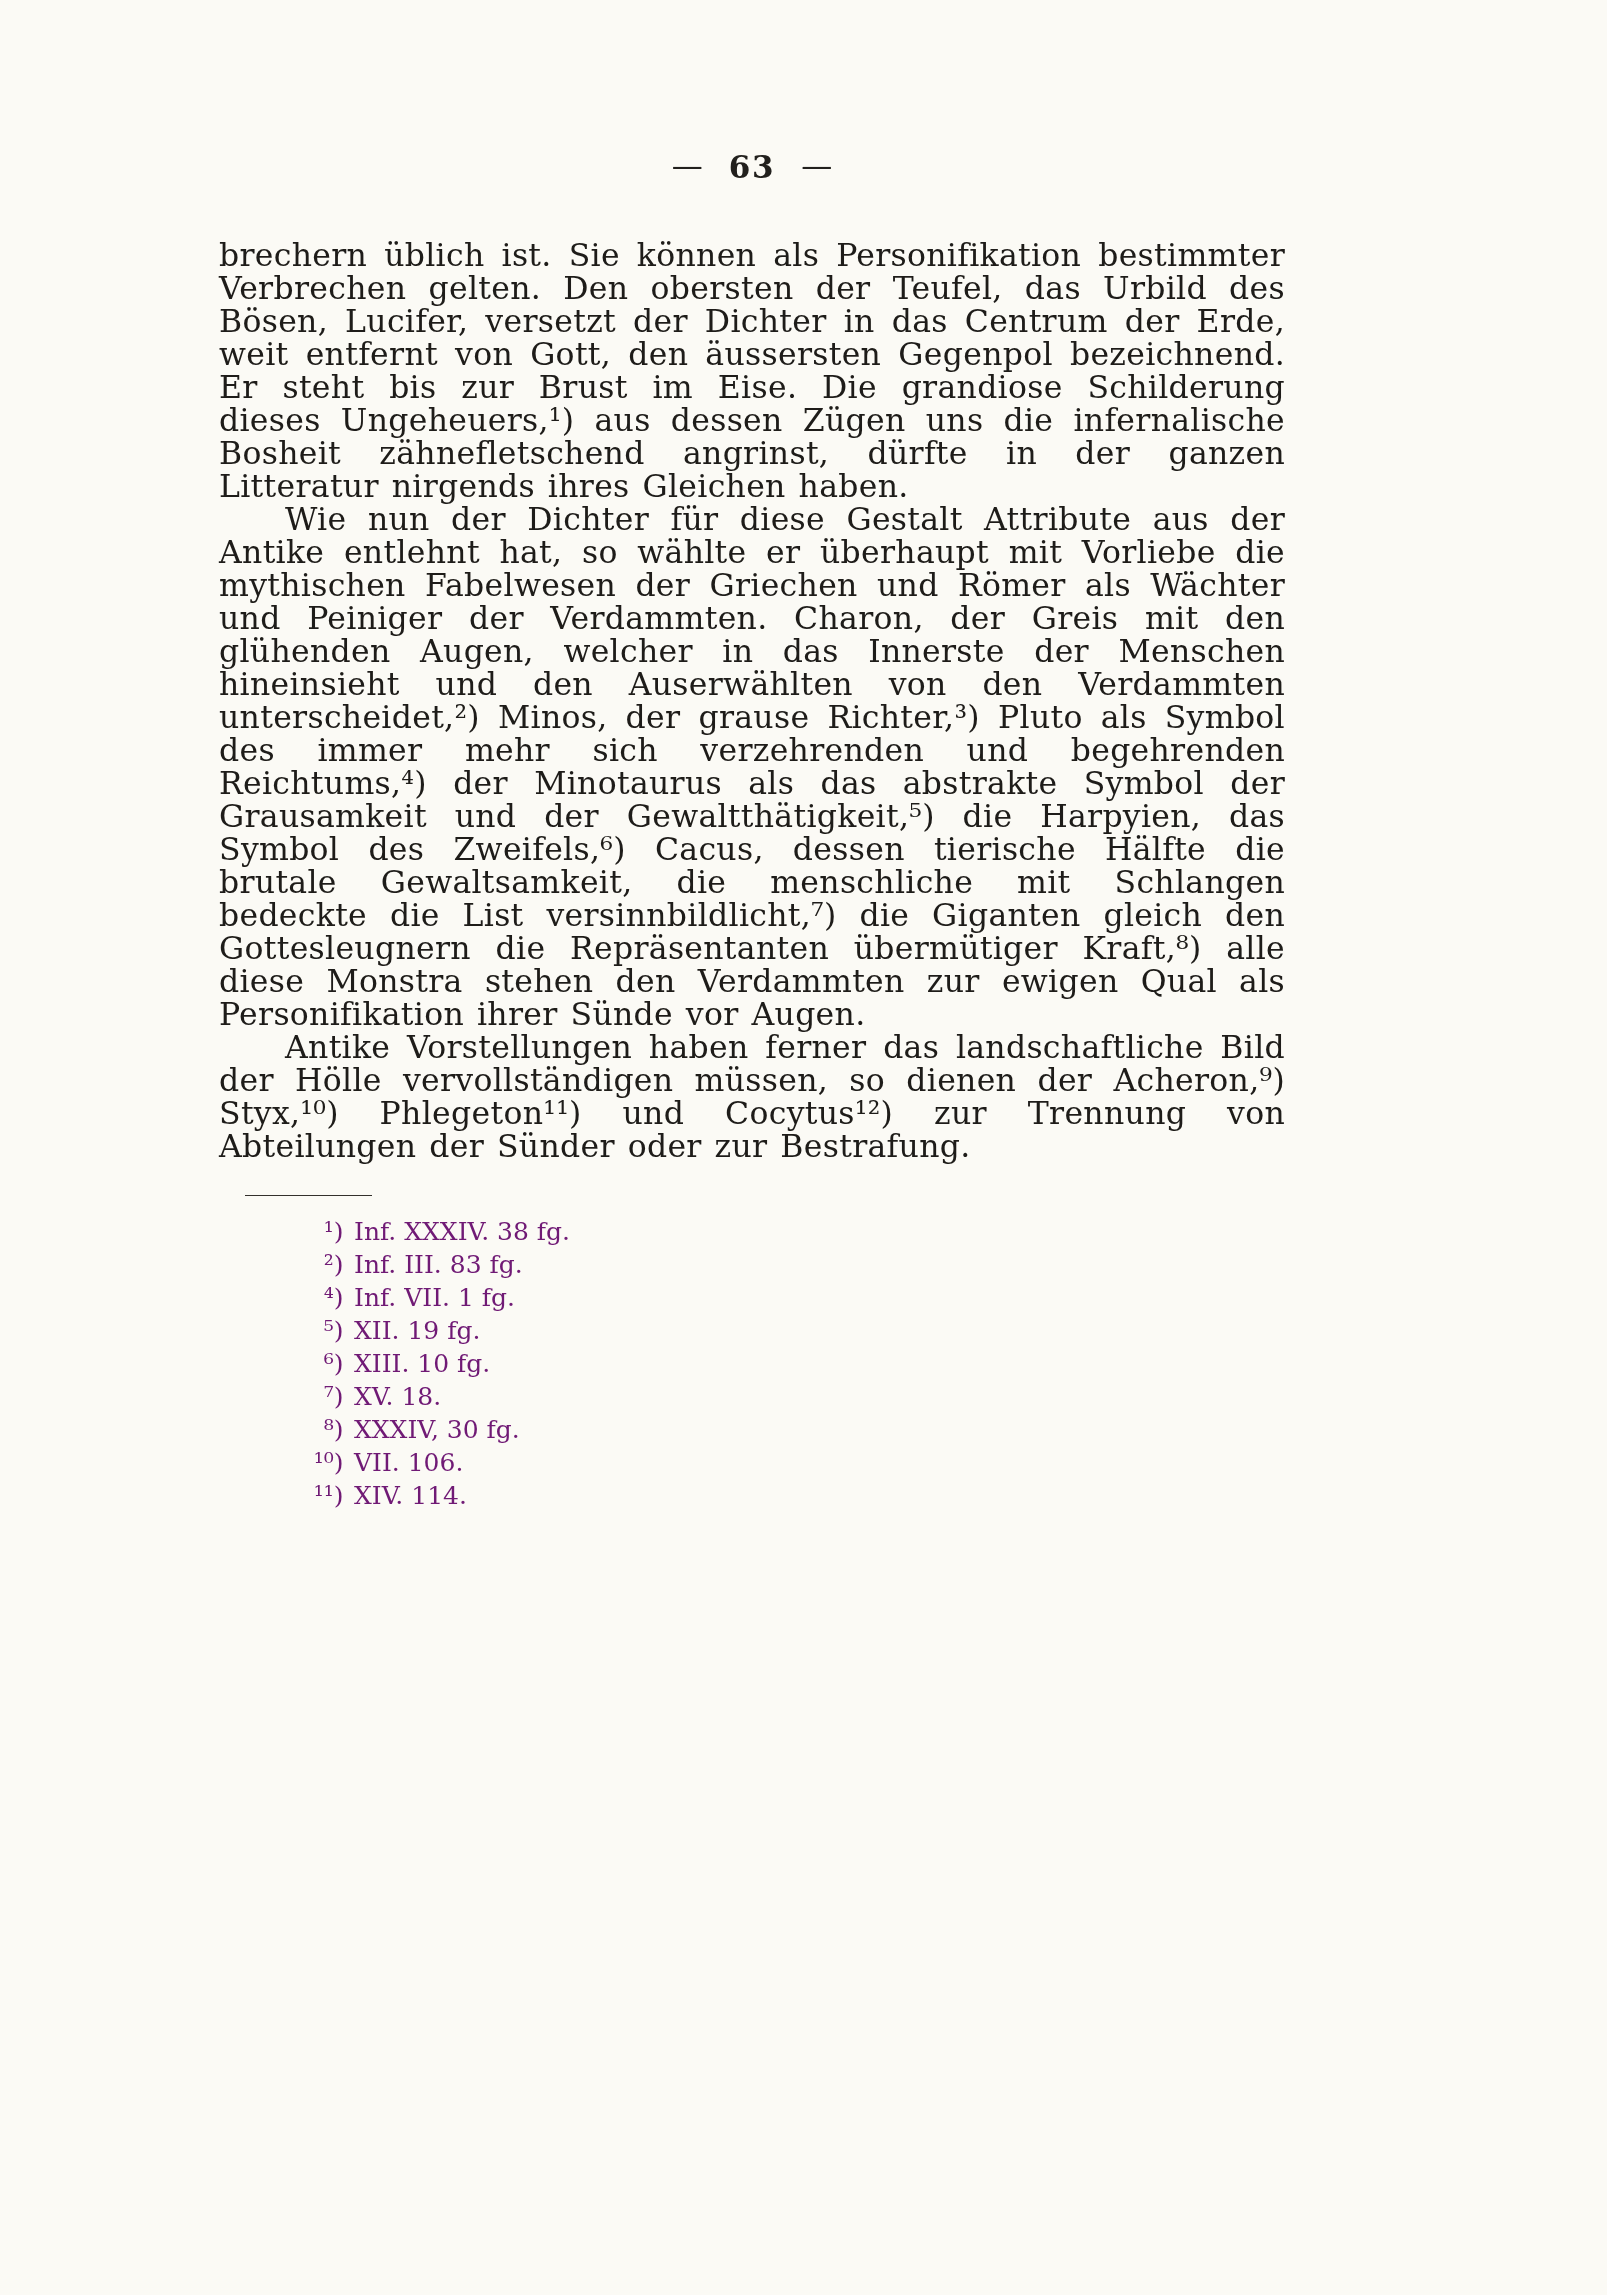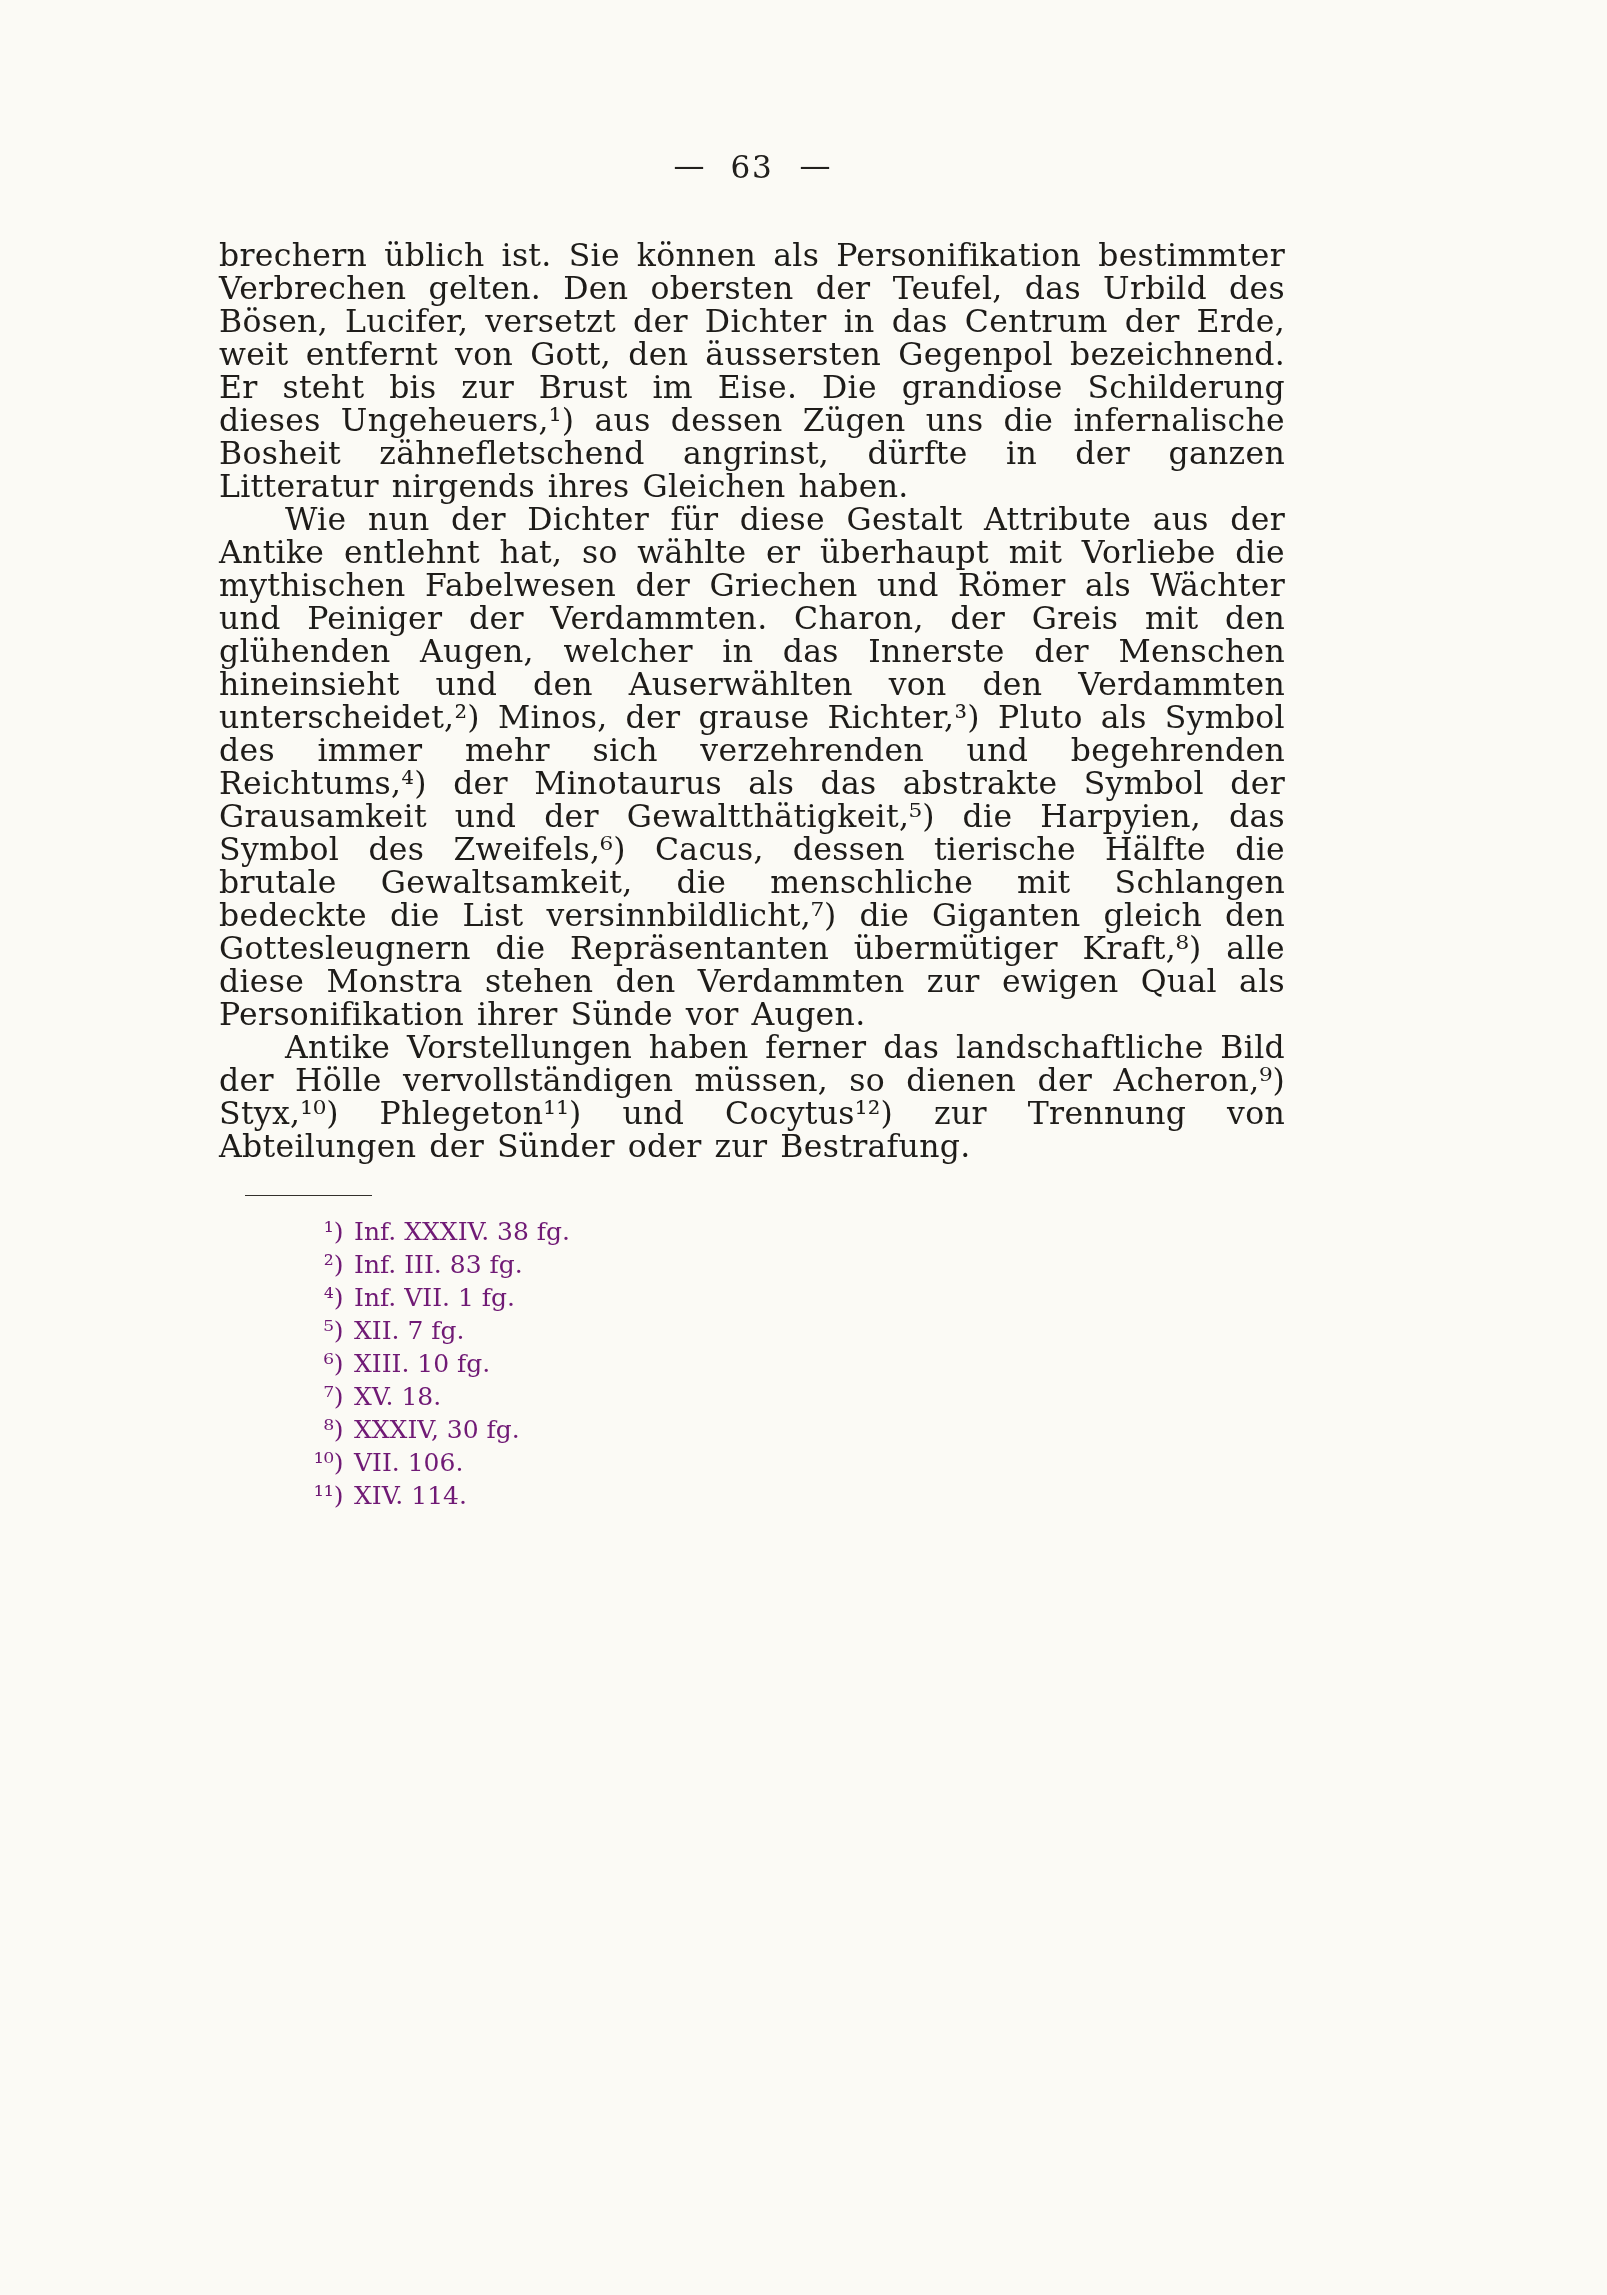--- a/index.html
+++ b/index.html
@@ -29,21 +29,21 @@
     display: flex;
     justify-content: center;
     align-items: center;
     gap: 26px;
     font-size: 31px;
     margin-bottom: 54px;
     color: #22201d;
   }
 
   .page-number .num {
-    font-weight: normal;
+    font-weight: bold;
     letter-spacing: 1.7px;
   }
 
   .page-number .dash {
     font-weight: normal;
     transform: translateY(-1.7px);
   }
 
   .body-text p {
     font-size: 31.5px;
@@ -106,21 +106,21 @@
       <div class="footnote">
         <span class="fn-marker">¹)</span><span class="fn-text">Inf. XXXIV. 38 fg.</span>
       </div>
       <div class="footnote">
         <span class="fn-marker">²)</span><span class="fn-text">Inf. III. 83 fg.</span>
       </div>
       <div class="footnote">
         <span class="fn-marker">⁴)</span><span class="fn-text">Inf. VII. 1 fg.</span>
       </div>
       <div class="footnote">
-        <span class="fn-marker">⁵)</span><span class="fn-text">XII. 7 fg.</span>
+        <span class="fn-marker">⁵)</span><span class="fn-text">XII. 19 fg.</span>
       </div>
       <div class="footnote">
         <span class="fn-marker">⁶)</span><span class="fn-text">XIII. 10 fg.</span>
       </div>
       <div class="footnote">
         <span class="fn-marker">⁷)</span><span class="fn-text">XV. 18.</span>
       </div>
       <div class="footnote">
         <span class="fn-marker">⁸)</span><span class="fn-text">XXXIV, 30 fg.</span>
       </div>

